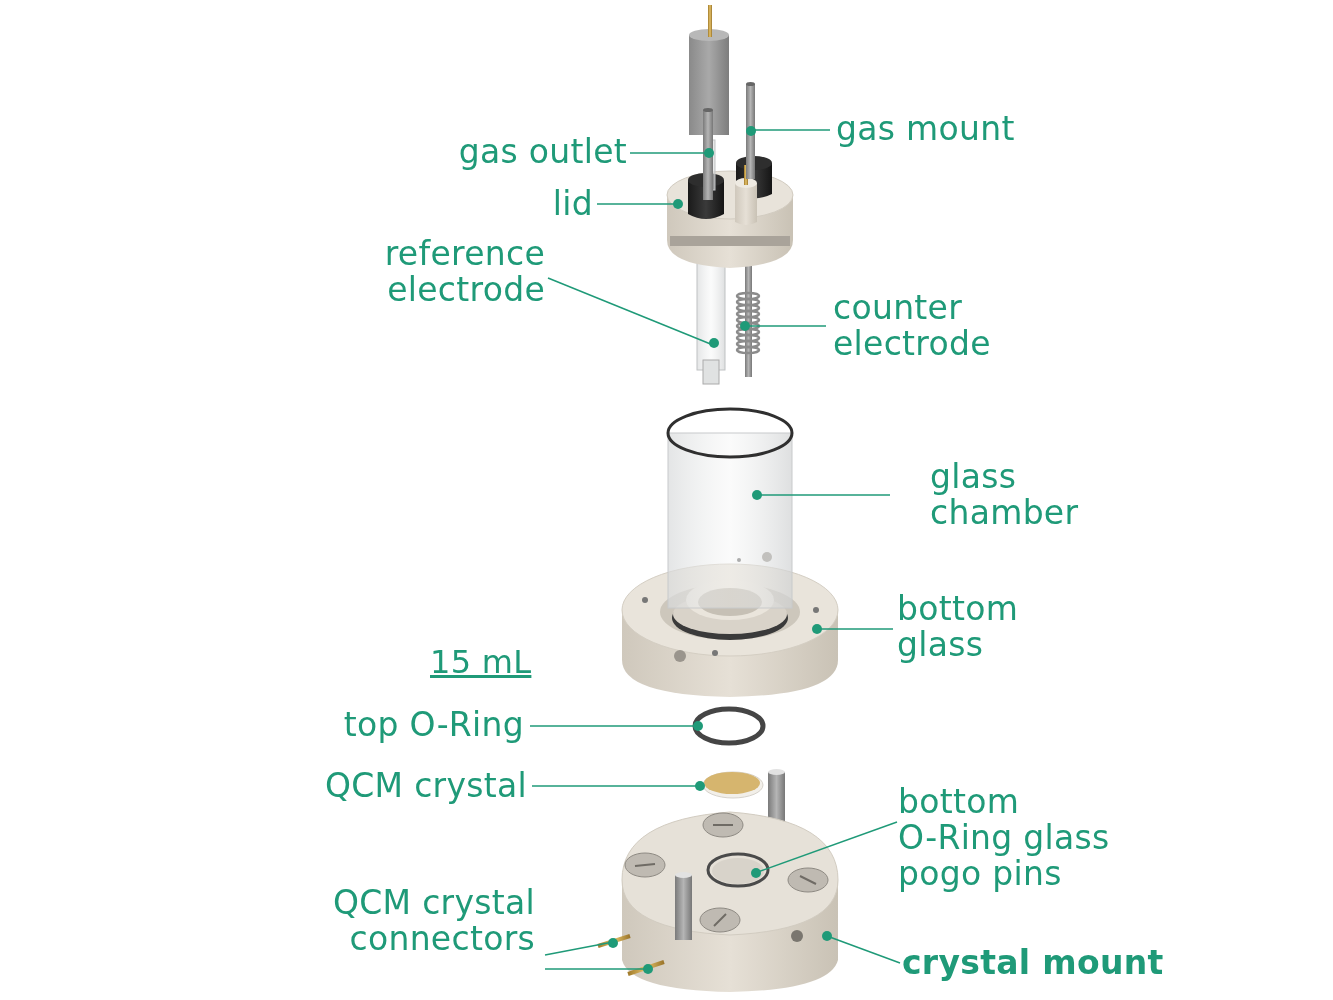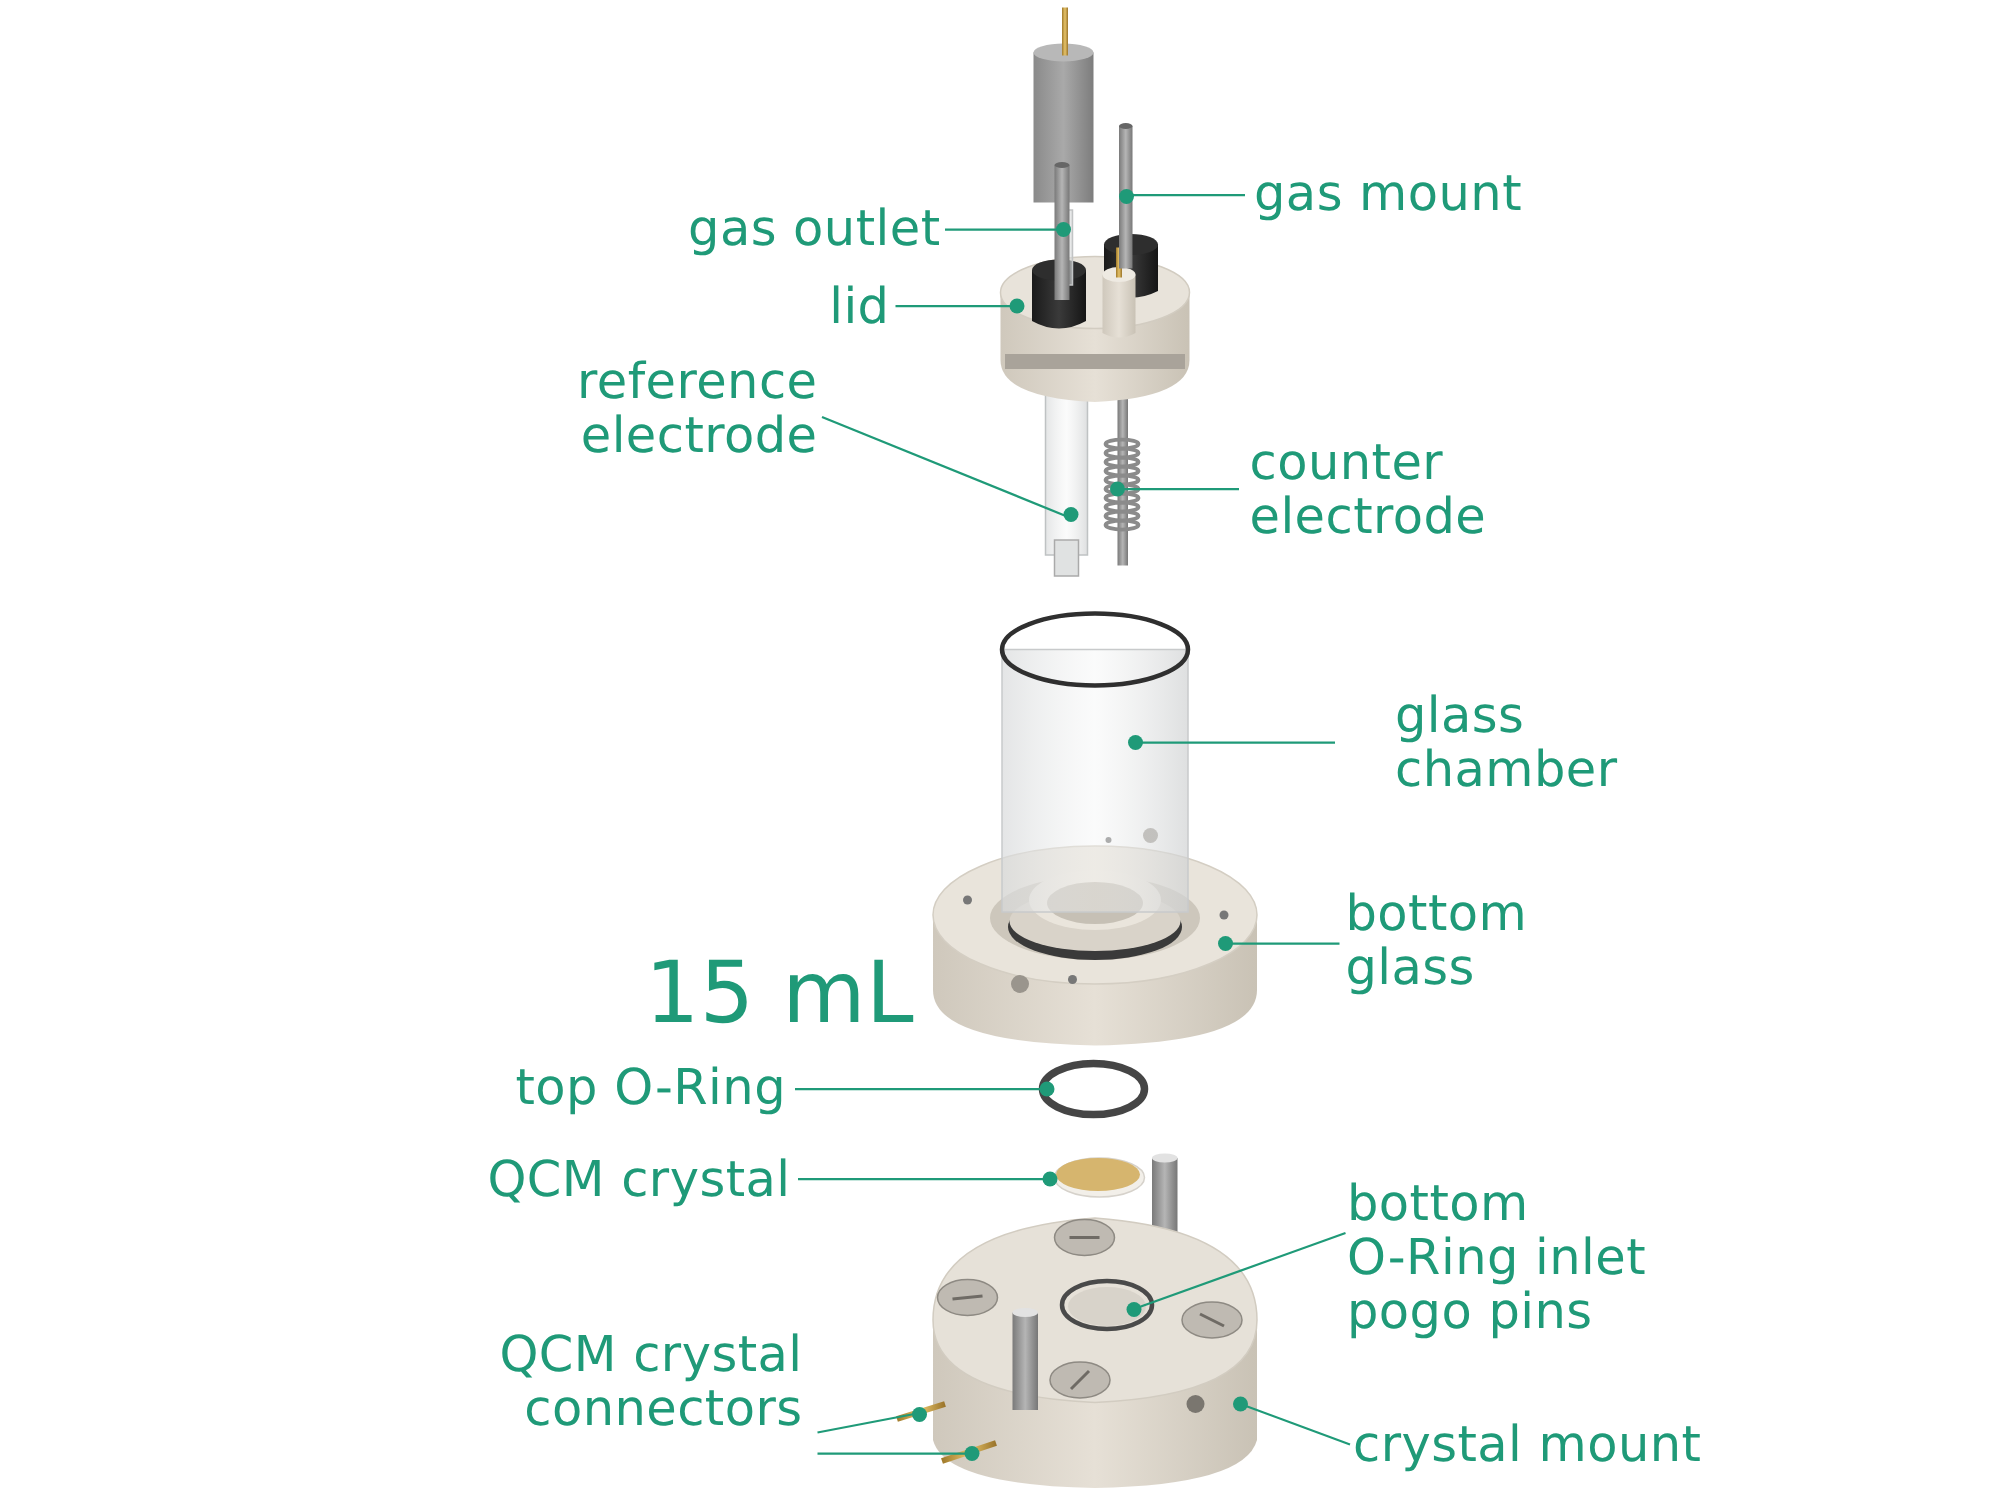--- a/index.html
+++ b/index.html
@@ -1,19 +1,19 @@
 <!DOCTYPE html>
 <html><head>
 <meta charset="utf-8">
 <style>
   html,body{margin:0;padding:0;background:#ffffff;}
   body{width:1333px;height:1000px;position:relative;overflow:hidden;font-family:"DejaVu Sans","Liberation Sans",sans-serif;}
   .lbl{position:absolute;color:#1f9a78;font-size:33px;line-height:36px;white-space:nowrap;letter-spacing:0.3px;}
   .right{text-align:right;}
-  .big{font-size:57px;line-height:48px;}
+  .big{font-size:32px;line-height:48px;text-decoration:underline;}
   svg.art{position:absolute;left:0;top:0;}
 </style>
 </head>
 <body>
 
 <svg class="art" width="1333" height="1000" viewBox="0 0 1333 1000">
   <defs>
     <linearGradient id="grey" x1="0" x2="1">
         <stop offset="0" stop-color="#8a8a8a"></stop>
         <stop offset="0.5" stop-color="#a9a9a9"></stop>
@@ -190,20 +190,20 @@
 </div>
 <div class="lbl" style="left:897px;top:591px;">
   <div>bottom</div>
   <div>glass</div>
 </div>
 <div class="lbl big" style="left:430px;top:638px;">15 mL</div>
 <div class="lbl right" style="right:809px;top:707px;">top O-Ring</div>
 <div class="lbl right" style="right:806px;top:768px;">QCM crystal</div>
 <div class="lbl" style="left:898px;top:784px;">
   <div>bottom</div>
-  <div>O-Ring inlet</div>
+  <div>O-Ring glass</div>
   <div>pogo pins</div>
 </div>
 <div class="lbl right" style="right:798px;top:885px;">
   <div>QCM crystal</div>
   <div>connectors</div>
 </div>
-<div class="lbl" style="left:902px;top:945px;">crystal mount</div>
+<div class="lbl" style="left:902px;top:945px;font-weight:bold;">crystal mount</div>
 
 </body></html>

